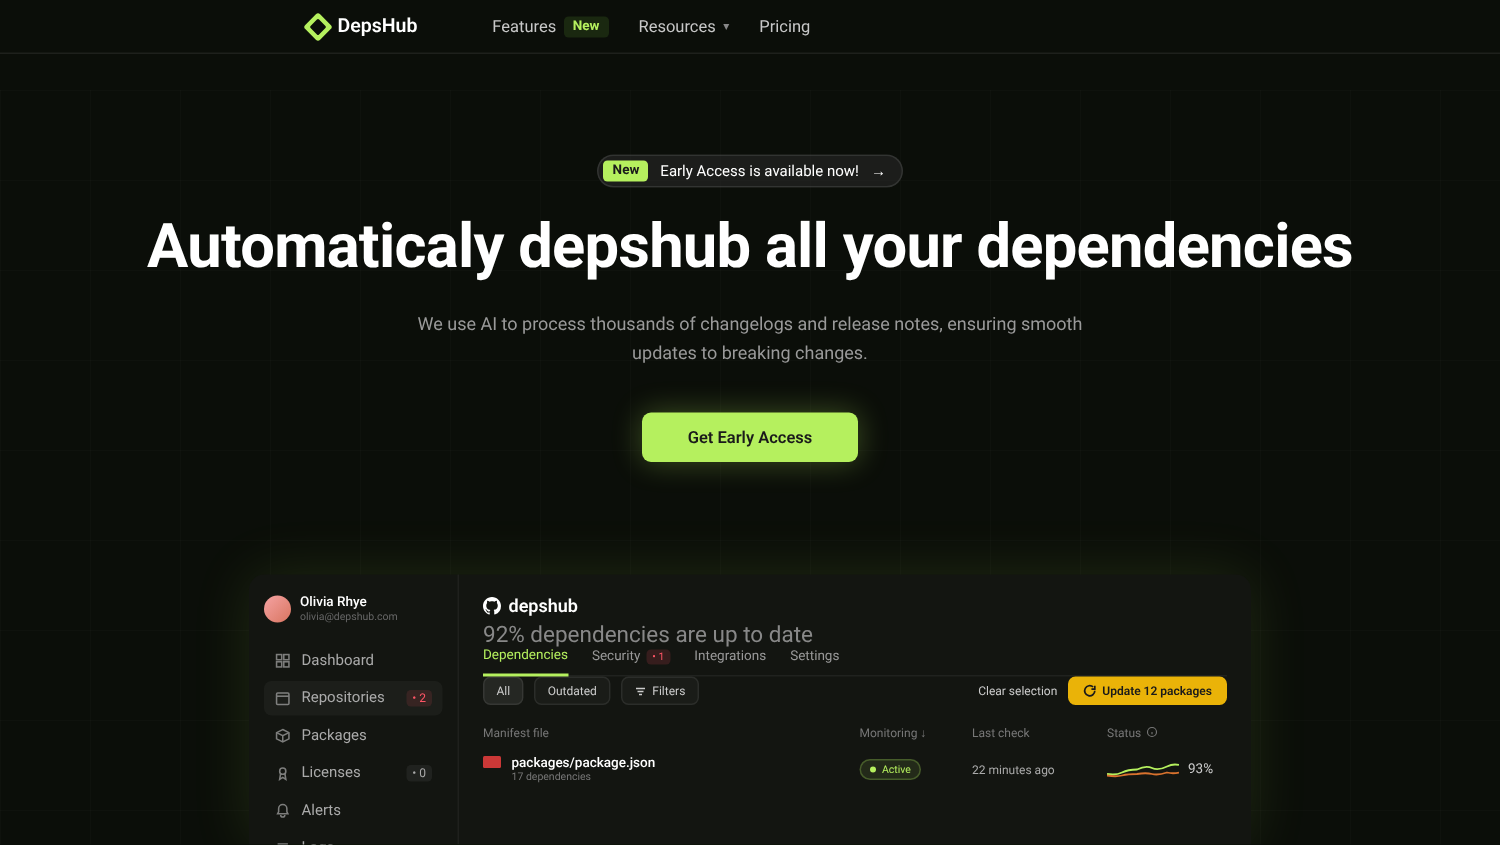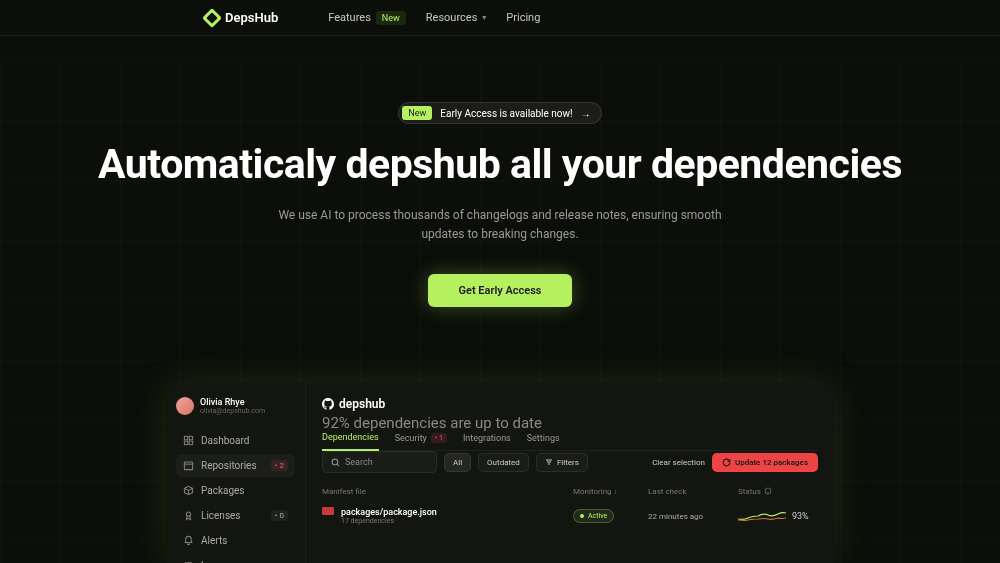--- a/index.html
+++ b/index.html
@@ -4,21 +4,21 @@
 <style>
 *{margin:0;padding:0;box-sizing:border-box;font-family:-apple-system,BlinkMacSystemFont,'Segoe UI',Roboto,sans-serif}
 body{background:#0b0e09;color:#fff;width:1000px;height:563px;overflow:hidden;position:relative}
 .bg-grid{position:absolute;top:60px;left:0;right:0;bottom:0;background-image:linear-gradient(rgba(255,255,255,0.015) 1px,transparent 1px),linear-gradient(90deg,rgba(255,255,255,0.015) 1px,transparent 1px);background-size:60px 60px;z-index:0}
 .header{display:flex;align-items:center;padding:10px 205px;border-bottom:1px solid rgba(255,255,255,0.08);position:relative;z-index:2}
 .logo{display:flex;align-items:center;gap:6px;font-weight:600;font-size:13px}
 .logo-icon{width:14px;height:14px;background:#b5f05e;border-radius:2px;transform:rotate(45deg);position:relative}
 .logo-icon::after{content:'';position:absolute;inset:3px;background:#0b0e09;border-radius:1px}
 .nav{display:flex;gap:20px;margin-left:50px;font-size:11px;color:#c8c8c8;align-items:center}
 .nav-item{display:flex;align-items:center;gap:5px;cursor:pointer}
-.badge{background:#1a2810;color:#b5f05e;font-size:9px;padding:2px 6px;border-radius:3px;font-weight:400}
+.badge{background:#1a2810;color:#b5f05e;font-size:9px;padding:2px 6px;border-radius:3px;font-weight:700}
 .chevron{font-size:8px;color:#888}
 .hero{position:relative;z-index:1;text-align:center;padding-top:65px}
 .pill{display:inline-flex;align-items:center;gap:8px;background:rgba(40,40,40,0.6);border:1px solid rgba(255,255,255,0.1);border-radius:20px;padding:3px 10px 3px 3px;font-size:10px;margin-bottom:16px}
 .pill .badge{background:#b5f05e;color:#1a1a1a;margin:0}
 .arrow{font-size:10px}
 .hero h1{font-size:41px;font-weight:700;letter-spacing:-0.5px;margin-bottom:18px}
 .hero p{color:#9a9a9a;font-size:12px;line-height:1.6;max-width:460px;margin:0 auto 30px}
 .cta{background:#b5f05e;color:#1a1a1a;border:none;padding:10px 30px;border-radius:6px;font-size:11px;font-weight:600;cursor:pointer;box-shadow:0 0 20px rgba(181,240,94,0.3)}
 .app{position:absolute;bottom:0;left:166px;right:166px;height:180px;background:#131511;border-radius:10px 10px 0 0;display:flex;z-index:2;box-shadow:0 0 40px rgba(181,240,94,0.12)}
 .sidebar{width:140px;padding:14px 10px;border-right:1px solid rgba(255,255,255,0.05)}
@@ -37,21 +37,21 @@
 .tabs{display:flex;gap:16px;font-size:9px;color:#999;border-bottom:1px solid rgba(255,255,255,0.06);margin-bottom:0}
 .tab{padding-bottom:7px;cursor:pointer;display:flex;align-items:center;gap:4px}
 .tab.active{color:#b5f05e;border-bottom:2px solid #b5f05e;margin-bottom:-1px}
 .tab-badge{background:rgba(255,80,100,0.15);color:#f56;font-size:7px;padding:1px 4px;border-radius:3px}
 .toolbar{display:flex;gap:7px;align-items:center;margin-bottom:10px}
 .search{flex:1;max-width:115px;background:rgba(255,255,255,0.03);border:1px solid rgba(255,255,255,0.08);border-radius:5px;padding:5px 8px;font-size:9px;color:#888;display:flex;align-items:center;gap:5px}
 .chip{background:rgba(255,255,255,0.03);border:1px solid rgba(255,255,255,0.08);padding:4px 8px;border-radius:5px;font-size:8px;color:#ccc;cursor:pointer}
 .chip.active{background:rgba(255,255,255,0.08)}
 .toolbar-right{margin-left:auto;display:flex;gap:7px;align-items:center}
 .clear{font-size:8px;color:#ccc;background:transparent;border:none;cursor:pointer}
-.update-btn{background:#ef4444;color:#1a1a1a;border:none;padding:5px 10px;border-radius:5px;font-size:8px;font-weight:600;cursor:pointer;display:flex;align-items:center;gap:4px}
+.update-btn{background:#eab308;color:#1a1a1a;border:none;padding:5px 10px;border-radius:5px;font-size:8px;font-weight:600;cursor:pointer;display:flex;align-items:center;gap:4px}
 .table-head{display:flex;font-size:8px;color:#777;padding:4px 0;gap:10px}
 .th-manifest{flex:1}
 .th-mon{width:65px}
 .th-check{width:80px}
 .th-status{width:80px;display:flex;gap:3px}
 .row{display:flex;align-items:center;font-size:9px;padding:7px 0;gap:10px}
 .pkg-icon{width:12px;height:8px;background:#cb3837;border-radius:1px;margin-right:7px}
 .pkg-name{font-weight:500;font-size:9px}
 .pkg-deps{font-size:7px;color:#777}
 .cell-mon{width:65px}
@@ -173,27 +173,20 @@
         </div>
       <div class="tab">
           <span>Integrations</span>
         </div>
       <div class="tab">
           <span>Settings</span>
         </div>
     </div>
 
     <div class="toolbar">
-      <div class="search">
-        <svg width="9" height="9" viewBox="0 0 16 16" fill="none" stroke="currentColor" stroke-width="2">
-            <circle cx="7" cy="7" r="5"></circle>
-            <path d="M11 11l3 3"></path>
-          </svg>
-        <span>Search</span>
-      </div>
       <div class="chip active">All</div>
       <div class="chip">Outdated</div>
       <div class="chip" style="display:flex;gap:4px;align-items:center">
         <svg width="8" height="8" viewBox="0 0 16 16" fill="none" stroke="currentColor" stroke-width="2">
             <path d="M2 4h12M4 8h8M6 12h4"></path>
           </svg>
         <span>Filters</span>
       </div>
       <div class="toolbar-right">
         <button class="clear">Clear selection</button>

